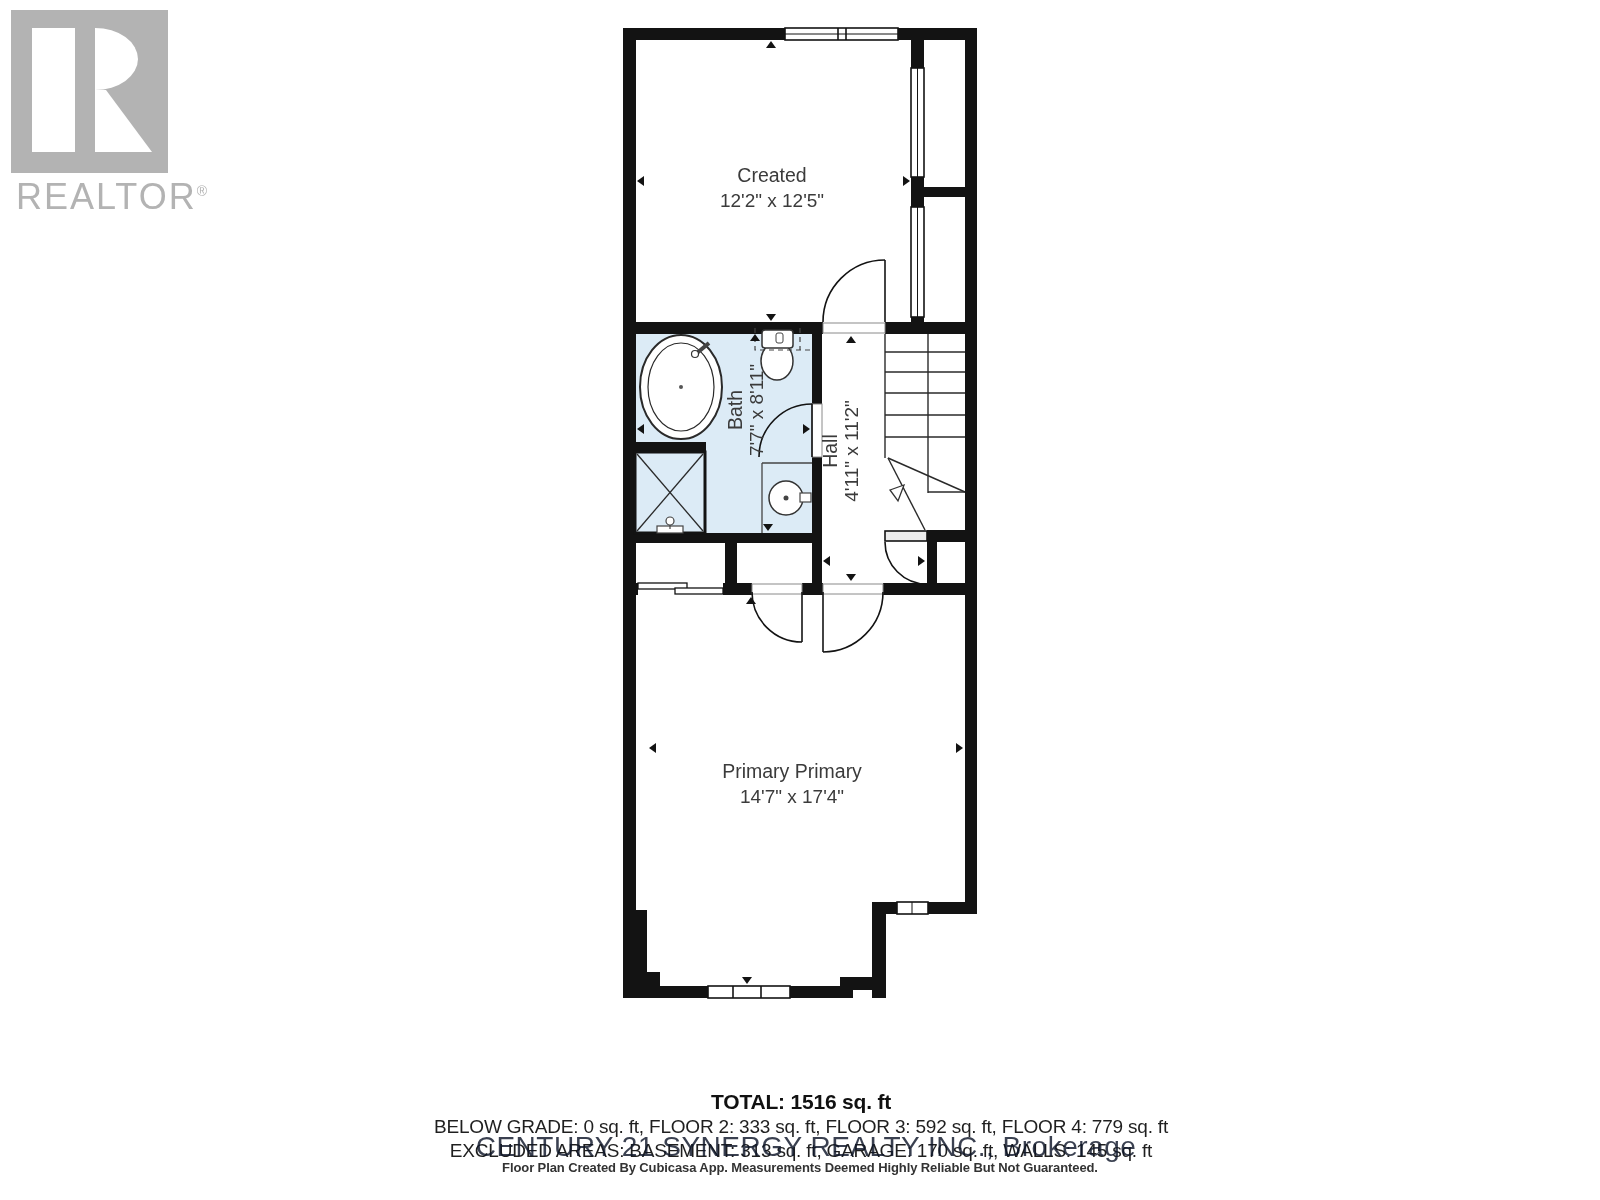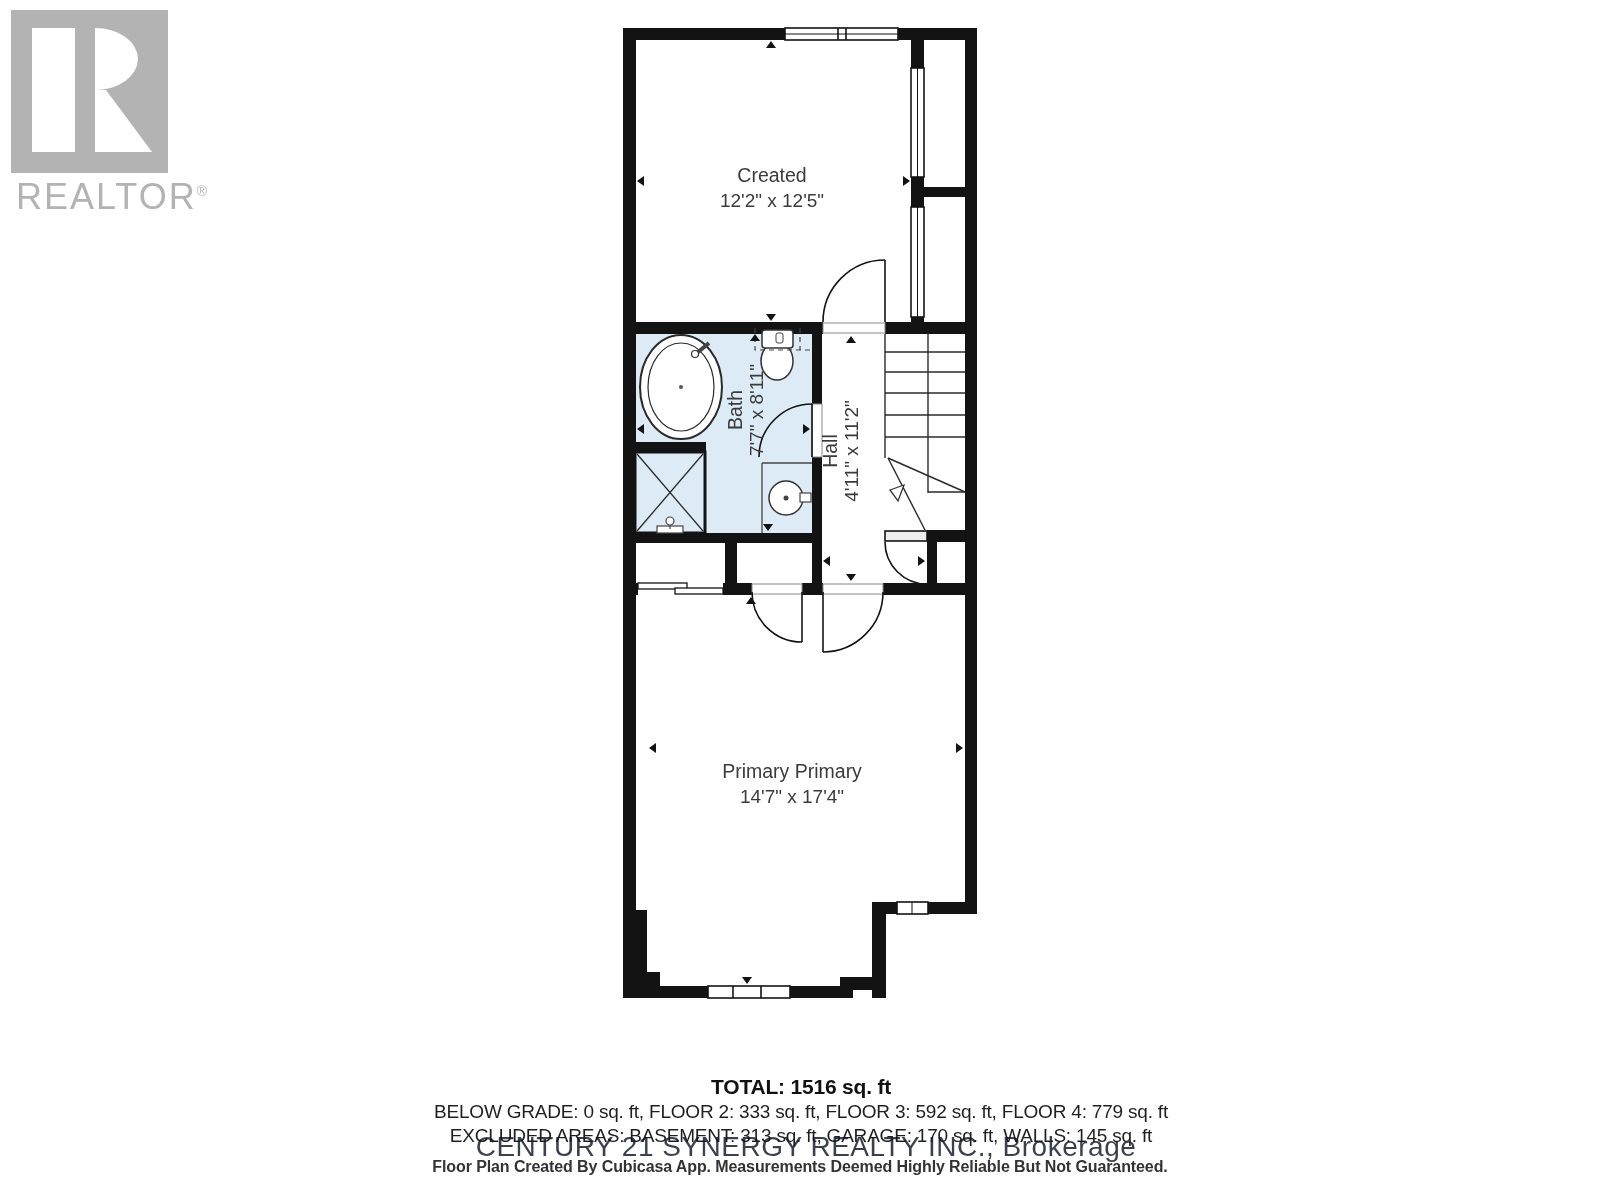--- a/index.html
+++ b/index.html
@@ -9,30 +9,30 @@
   }
   svg{position:absolute;left:0;top:0;}
   .room-label{
     position:absolute;transform:translate(-50%,-50%);
     text-align:center;color:#3b3b3b;font-size:19.5px;line-height:25px;white-space:nowrap;
   }
   .room-label.rot{transform:translate(-50%,-50%) rotate(-90deg);line-height:22px;}
   .room-label .dims{font-size:19px;}
   .stat{
     position:absolute;left:801px;transform:translate(-50%,-50%);
-    white-space:nowrap;color:#1f1f1f;font-size:19px;letter-spacing:-0.2px;
+    white-space:nowrap;color:#1f1f1f;font-size:19px;letter-spacing:-0.2px;margin-top:15px;
   }
   .stat.total{font-size:21px;font-weight:bold;color:#111;}
   .watermark{
     position:absolute;left:806px;top:1147px;transform:translate(-50%,-50%);
     white-space:nowrap;font-size:28px;color:#0f172a;opacity:0.82;letter-spacing:0.5px;
   }
   .disclaimer{
     position:absolute;left:800px;top:1167px;transform:translate(-50%,-50%);
-    white-space:nowrap;font-size:16px;font-weight:bold;color:#333;letter-spacing:-0.1px;
+    white-space:nowrap;font-size:13px;font-weight:bold;color:#333;letter-spacing:-0.1px;
   }
   .realtor-text{
     position:absolute;left:16px;top:176px;color:#b3b3b3;
     font-size:36px;letter-spacing:2px;white-space:nowrap;
   }
   .realtor-text sup{font-size:14px;letter-spacing:0;}
 </style>
 </head>
 <body>
 

